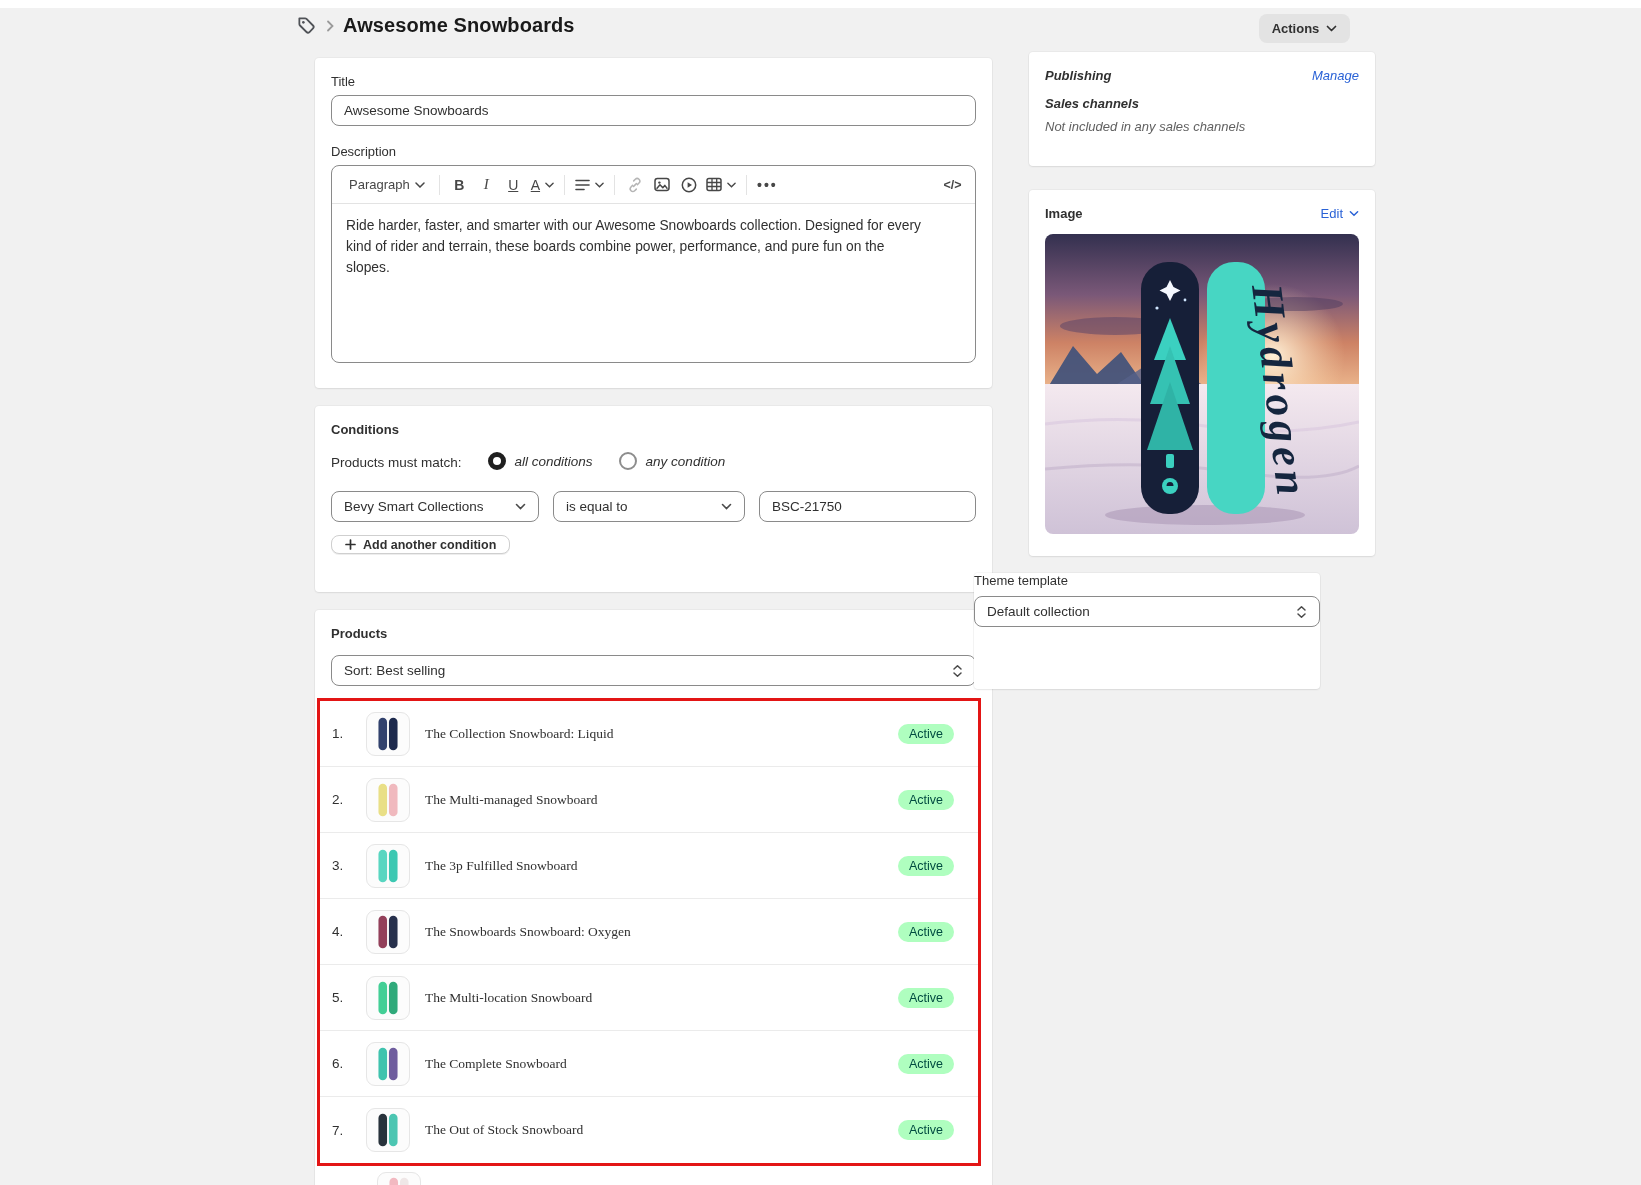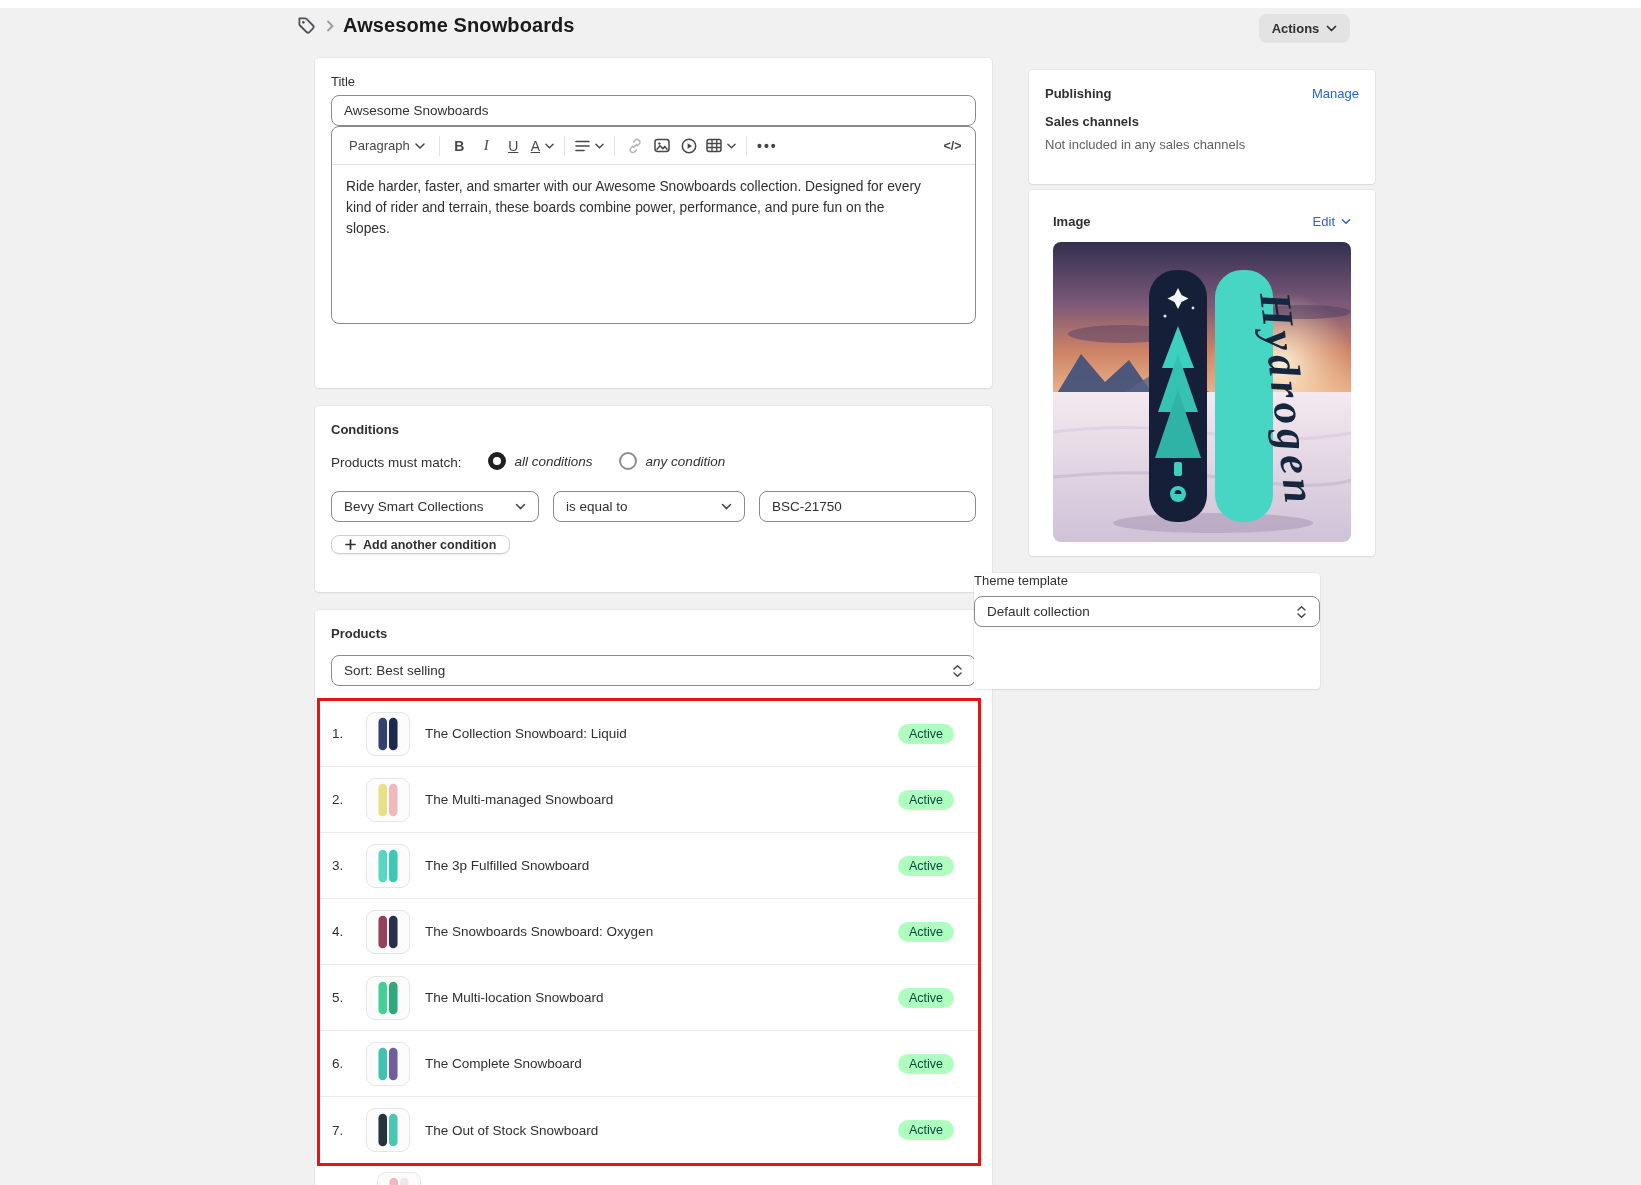--- a/index.html
+++ b/index.html
@@ -63,29 +63,29 @@
     font-size:12.5px;font-weight:600;color:#303030;cursor:pointer;font-family:inherit;}
   
   #card-products{left:291px;top:610px;width:677px;height:600px;padding:16px 16px 0;}
   .sortsel{margin-top:14px;}
   .hl{margin:12px -5px 0 -14px;border:3px solid var(--red);}
   .prow{height:66px;display:flex;align-items:center;padding:0 24px 0 12px;border-bottom:1px solid var(--line);background:#fff;}
   .prow:last-child{border-bottom:none;}
   .pnum{width:34px;font-size:13.5px;color:var(--ink);}
   .pthumb{width:44px;height:44px;border:1px solid #e6e6e6;border-radius:9px;background:#fcfcfc;
     display:flex;align-items:center;justify-content:center;flex:0 0 auto;}
-  .pname{flex:1;margin-left:15px;font-size:13.5px;color:var(--ink);cursor:pointer;}
+  .pname{flex:1;margin-left:15px;font-size:13.5px;color:var(--ink);cursor:pointer;font-family:Liberation Serif, serif;}
   .pbadge{background:var(--badge-bg);color:var(--badge-tx);font-size:12.5px;
     padding:3px 11px;border-radius:11px;}
   .partial{margin-top:6px;display:flex;padding-left:46px;}
   
-  #card-pub{left:1005px;top:70px;width:346px;height:114px;padding:16px;}
+  #card-pub{left:1005px;top:52px;width:346px;height:114px;padding:16px;font-style:italic;}
   .rowflex{display:flex;align-items:center;justify-content:space-between;}
   .muted{color:var(--ink2);margin-top:8px;font-size:13px;}
-  #card-img{left:1005px;top:190px;width:346px;height:366px;padding:24px;}
+  #card-img{left:1005px;top:190px;width:346px;height:366px;padding:16px;}
   .imgwrap{margin-top:13px;border-radius:8px;overflow:hidden;height:300px;}
   .imgwrap svg{display:block;}
   #card-theme{left:950px;top:573px;width:346px;height:116px;}
   .editlink{display:flex;align-items:center;gap:6px;}
   svg.ic{display:block;}
 </style>
 </head>
 <body>
 
 <div class="topstrip"></div>
@@ -108,20 +108,21 @@
 <button class="actions-btn">
   <span>Actions</span>
   <svg class="ic" width="11" height="7" viewBox="0 0 11 7">
       <path d="M1.5 1.5 5.5 5.5 9.5 1.5" fill="none" stroke="#303030" stroke-width="1.7" stroke-linecap="round" stroke-linejoin="round"></path>
     </svg>
 </button>
 
 <section class="card" id="card-title">
   <div class="lbl">Title</div>
   <input class="input" type="text" value="Awsesome Snowboards" style="">
+  <div class="lbl" style="margin-top:18px;">Description</div>
   <div class="editor">
     <div class="toolbar">
       <div class="tb" style="font-size:13px;padding:0 8px;">
         <span>Paragraph</span>
         <svg class="ic" width="10" height="6" viewBox="0 0 10 6">
             <path d="M1 1l4 4 4-4" fill="none" stroke="#474747" stroke-width="1.5" stroke-linecap="round"></path>
           </svg>
       </div>
       <div class="tb-sep"></div>
       <div class="tb">

